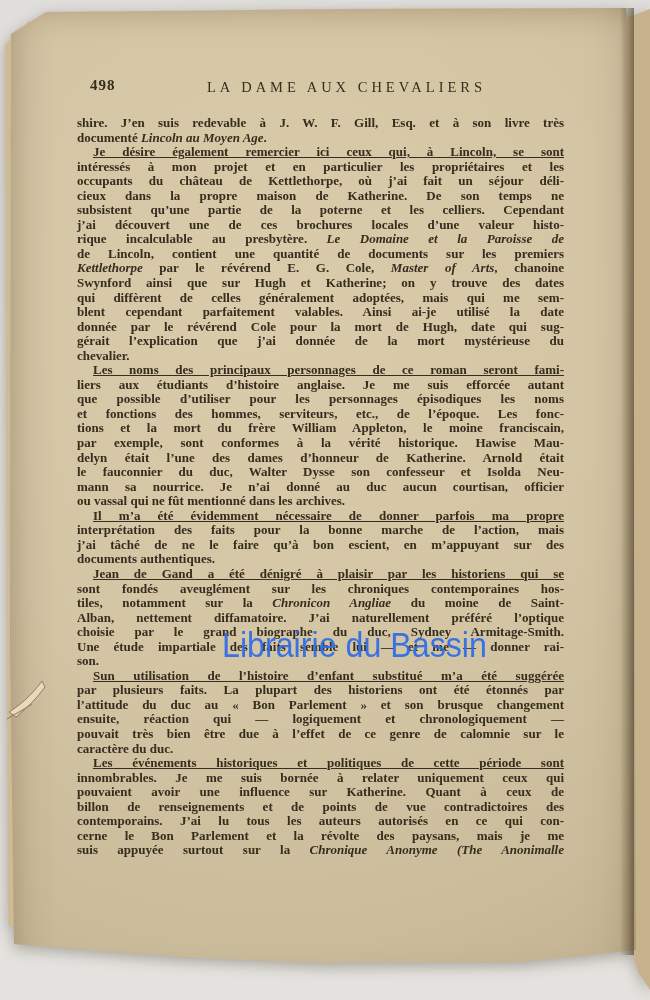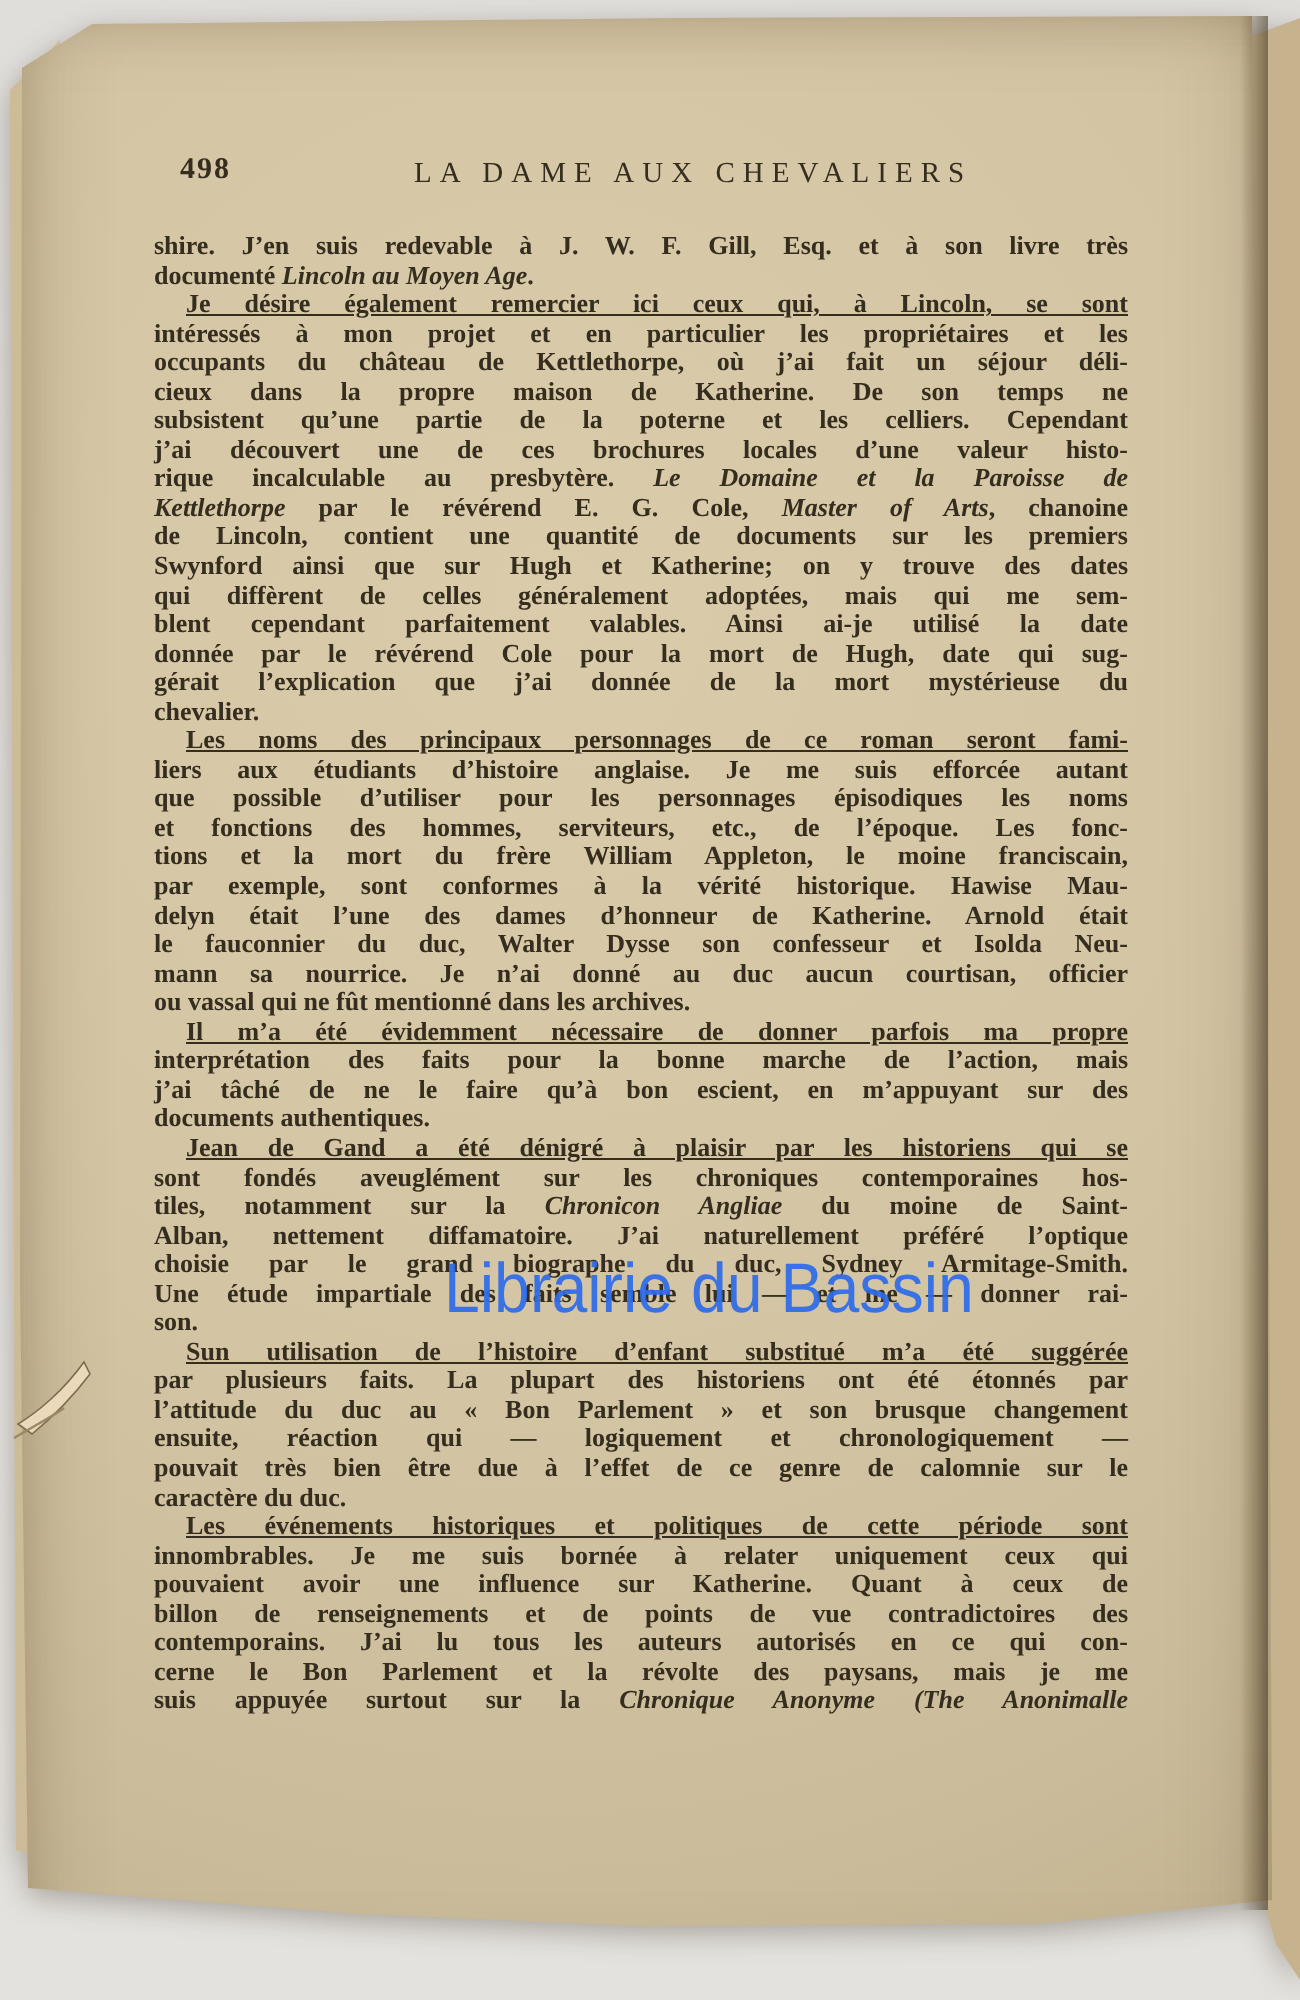--- a/index.html
+++ b/index.html
@@ -80,22 +80,22 @@
           <div class="ln last"><span>documenté </span><i>Lincoln au Moyen Age</i><span>.</span></div>
         </div>
         <div class="para">
           <div class="ln ind"><span>Je désire également remercier ici ceux qui, à Lincoln, se sont</span></div>
           <div class="ln"><span>intéressés à mon projet et en particulier les propriétaires et les</span></div>
           <div class="ln"><span>occupants du château de Kettlethorpe, où j’ai fait un séjour déli-</span></div>
           <div class="ln"><span>cieux dans la propre maison de Katherine. De son temps ne</span></div>
           <div class="ln"><span>subsistent qu’une partie de la poterne et les celliers. Cependant</span></div>
           <div class="ln"><span>j’ai découvert une de ces brochures locales d’une valeur histo-</span></div>
           <div class="ln"><span>rique incalculable au presbytère. </span><i>Le Domaine et la Paroisse de</i></div>
+          <div class="ln"><span>de Lincoln, contient une quantité de documents sur les premiers</span></div>
           <div class="ln"><i>Kettlethorpe</i><span> par le révérend E. G. Cole, </span><i>Master of Arts</i><span>, chanoine</span></div>
-          <div class="ln"><span>de Lincoln, contient une quantité de documents sur les premiers</span></div>
           <div class="ln"><span>Swynford ainsi que sur Hugh et Katherine; on y trouve des dates</span></div>
           <div class="ln"><span>qui diffèrent de celles généralement adoptées, mais qui me sem-</span></div>
           <div class="ln"><span>blent cependant parfaitement valables. Ainsi ai-je utilisé la date</span></div>
           <div class="ln"><span>donnée par le révérend Cole pour la mort de Hugh, date qui sug-</span></div>
           <div class="ln"><span>gérait l’explication que j’ai donnée de la mort mystérieuse du</span></div>
           <div class="ln last"><span>chevalier.</span></div>
         </div>
         <div class="para">
           <div class="ln ind"><span>Les noms des principaux personnages de ce roman seront fami-</span></div>
           <div class="ln"><span>liers aux étudiants d’histoire anglaise. Je me suis efforcée autant</span></div>

